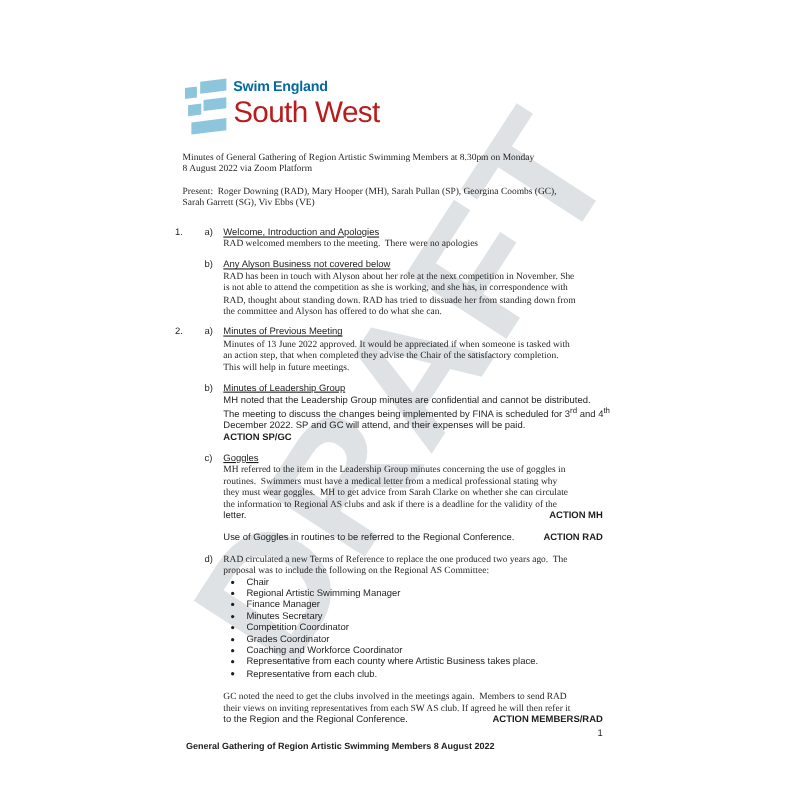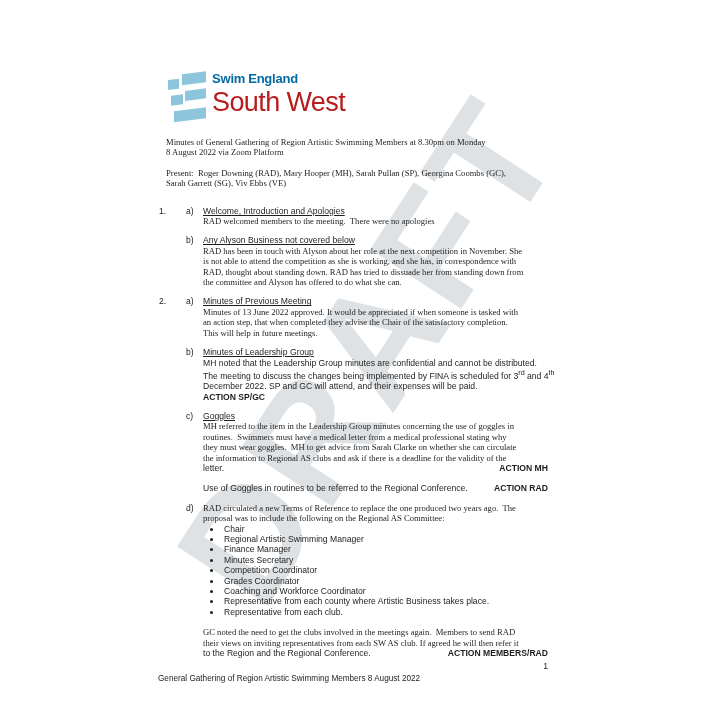--- a/index.html
+++ b/index.html
@@ -52,21 +52,21 @@
   .heading { text-decoration:underline; }
   .action { font-weight:bold; }
   .action-line { display:flex; justify-content:space-between; padding-right:12px; }
   .action-line-right { text-align:left; padding-right:20px; }
   .spacer { height:10px; }
   ul.bullets { list-style:disc outside; padding-left:19px; margin:0; }
   ul.bullets li { padding-left:2px; }
   
   .page-number { position:absolute; left:166px; top:661px; width:382px; text-align:right;
                  font-size:8.6px; z-index:2; }
-  .footer-text { position:absolute; left:158px; top:674px; font-size:8.2px; color:#222; z-index:2; }
+  .footer-text { position:absolute; left:169px; top:674px; font-size:8.2px; color:#222; z-index:2;font-weight:bold; }
 </style>
 </head>
 <body>
 
 <div class="page">
 
   <div class="watermark">DRAFT</div>
 
   <div class="logo">
     <svg class="logo-icon" viewBox="0 0 38 60" xmlns="http://www.w3.org/2000/svg">

